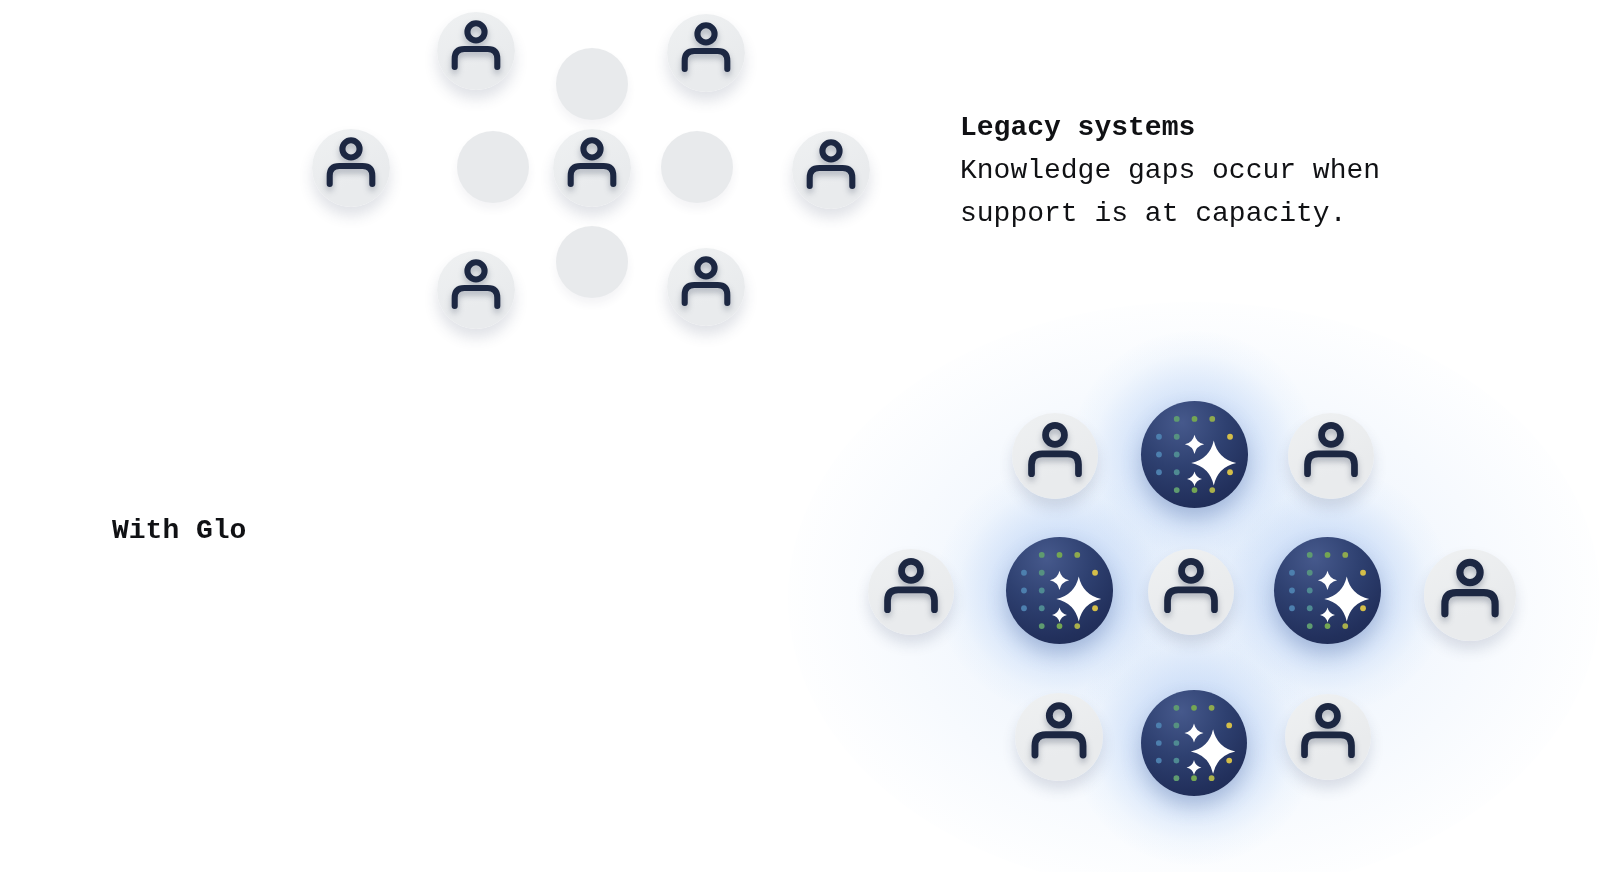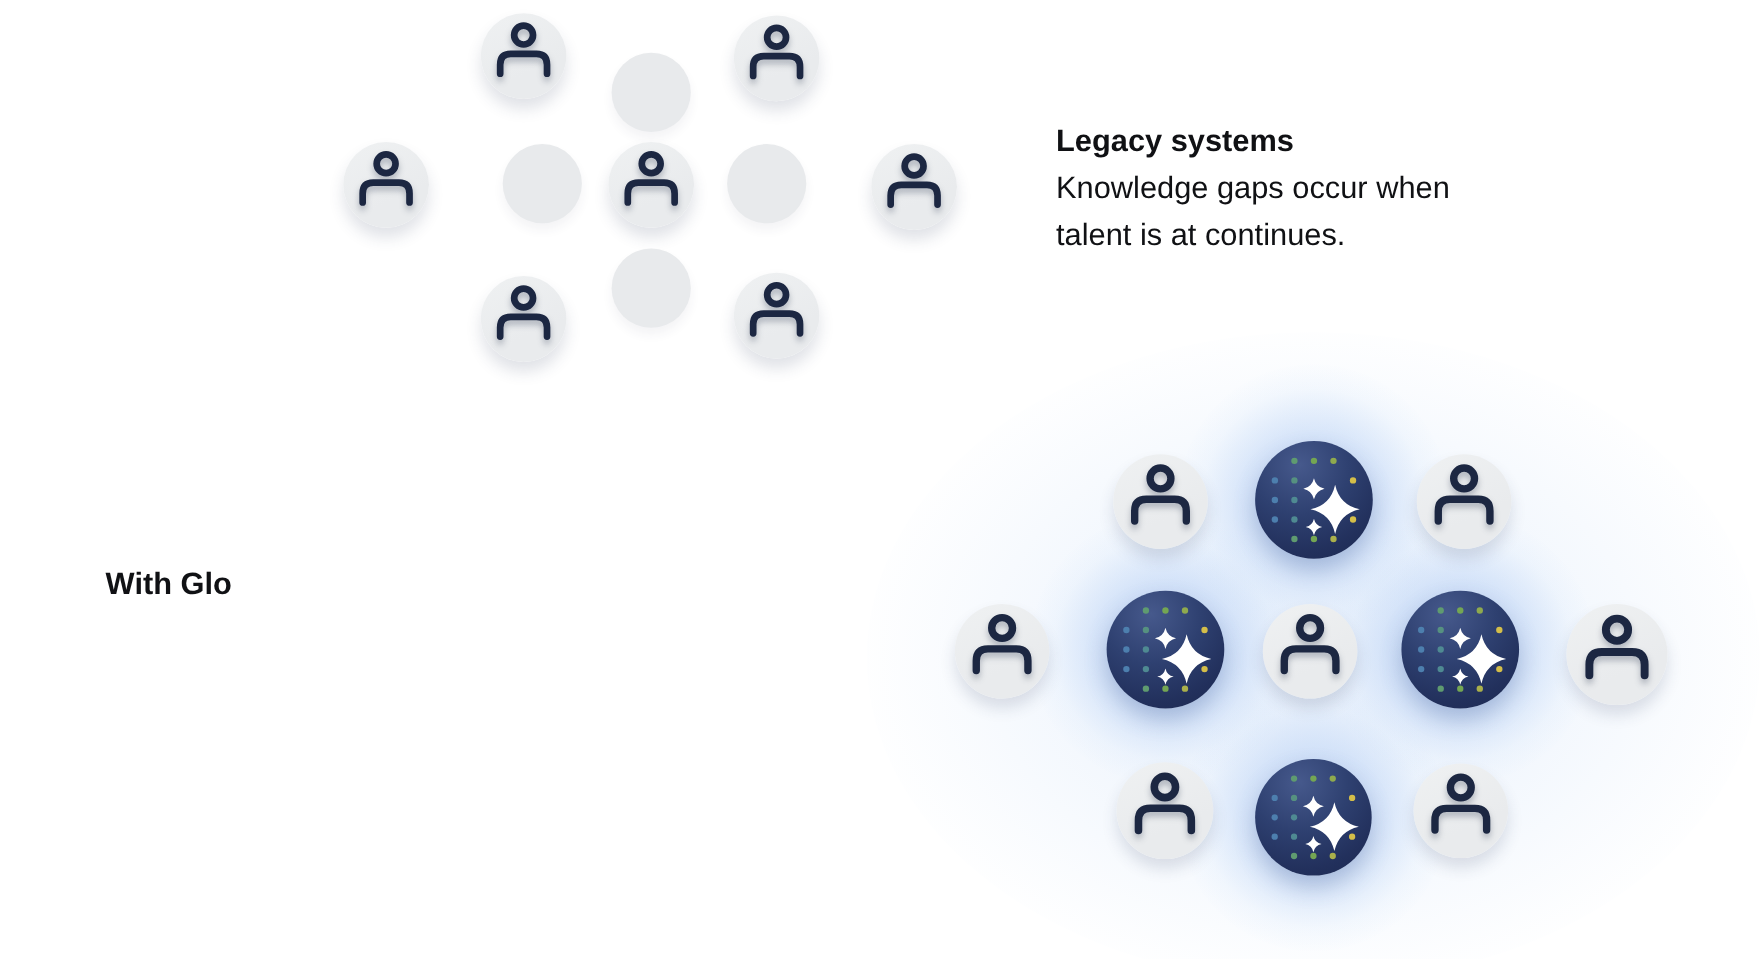--- a/index.html
+++ b/index.html
@@ -7,27 +7,27 @@
     --text:#101114;
     --person-circle:#e9ebed;
     --empty-circle:#e8eaec;
     --person-icon:#1c2742;
     --glo-light:#46598c;
     --glo-dark:#1b284f;
   }
   html,body{margin:0;padding:0;background:var(--bg);}
   .stage{
     position:relative;width:1600px;height:872px;overflow:hidden;background:var(--bg);
-    font-family:Liberation Sans, sans-serif;
+    font-family:Liberation Mono, monospace;
   }
   .caption{position:absolute;color:var(--text);font-size:28px;line-height:43px;}
   .caption-heading{font-weight:700;}
   .caption-body{white-space:pre-line;font-weight:400;}
   .caption.legacy{left:960px;top:106px;}
-  .caption.withglo{left:96px;top:509px;}
+  .caption.withglo{left:112px;top:509px;}
 
   .glow-ambient{
     position:absolute;left:788px;top:302px;width:812px;height:592px;border-radius:50%;
     background:radial-gradient(ellipse at center, rgba(193,214,245,0.40) 0%, rgba(216,231,250,0.24) 48%, rgba(255,255,255,0) 74%);
   }
   .halo{
     position:absolute;border-radius:50%;
     background:radial-gradient(circle at center, rgba(143,178,237,0.55) 0%, rgba(167,198,243,0.34) 38%, rgba(206,226,250,0.16) 58%, rgba(255,255,255,0) 72%);
   }
   .node{position:absolute;border-radius:50%;}
@@ -47,21 +47,21 @@
   }
 </style>
 </head>
 <body>
 
 <div class="stage">
 
   <div class="caption legacy">
     <div class="caption-heading">Legacy systems</div>
     <div class="caption-body">Knowledge gaps occur when
-talent is at continues.</div>
+support is at capacity.</div>
   </div>
 
   <div class="caption withglo">
     <div class="caption-heading">With Glo</div>
   </div>
 
   <div class="glow-ambient"></div>
 
   <div id="legacy-cluster">
       <div class="node person" style="left: 437px; top: 12px; width: 78px; height: 78px;">

